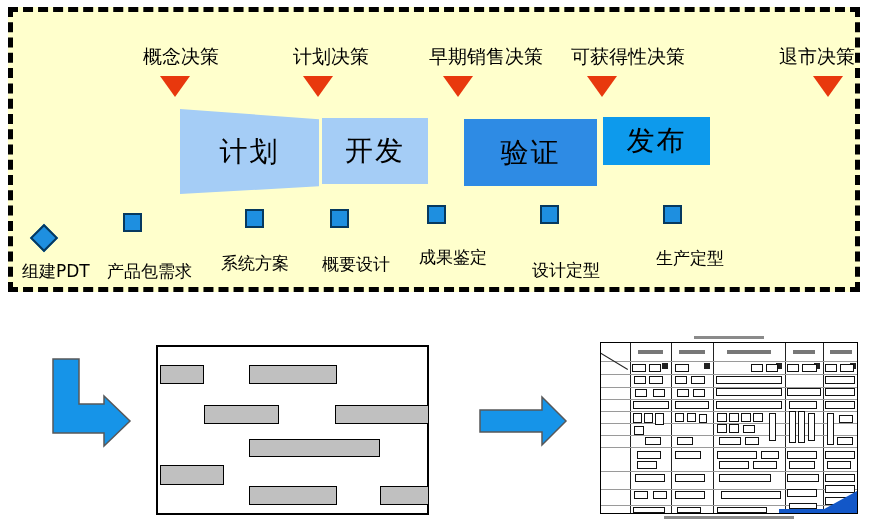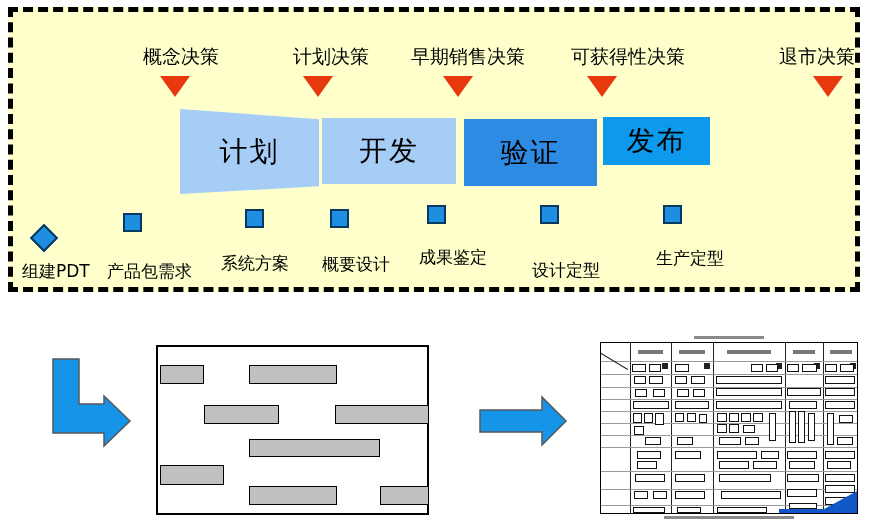--- a/index.html
+++ b/index.html
@@ -23,21 +23,21 @@
     clip-path:polygon(0 0,100% 0,50% 100%);
   }
   .phase{
     position:absolute;display:flex;align-items:center;justify-content:center;
     color:#000;font-size:28px;font-weight:500;letter-spacing:2px;
   }
   .phase.p0{left:27px;top:90px;width:140px;height:116px;font-size:30px;
     clip-path:polygon(0 0,100% 11%,100% 87%,0 100%);}
   .phase.p1{left:175px;top:104px;width:139px;height:85px;
     clip-path:polygon(0 0,100% 12%,100% 91%,0 100%);}
-  .phase.p2{left:317px;top:113px;width:134px;height:66px;}
+  .phase.p2{left:317px;top:113px;width:106px;height:66px;}
   .phase.p3{left:459px;top:114px;width:133px;height:67px;}
   .phase.p4{left:598px;top:112px;width:107px;height:48px;}
   .phase.p5{left:714px;top:113px;width:120px;height:67px;color:#fff;font-size:25px;letter-spacing:1px;}
   .ms-square{
     position:absolute;width:19px;height:19px;box-sizing:border-box;
     background:var(--marker-blue,#1E8FE0);border:2px solid #06395f;
   }
   .ms-diamond{
     position:absolute;left:29px;top:223px;width:20px;height:20px;box-sizing:border-box;
     background:var(--marker-blue,#1E8FE0);border:2px solid #06395f;
@@ -78,21 +78,21 @@
 </style>
 </head>
 <body>
 
 <div class="stage">
 
   <div class="panel">
 
     <div class="decision-label" style="left:168px">概念决策</div>
     <div class="decision-label" style="left:318px">计划决策</div>
-    <div class="decision-label" style="left:455px">早期销售决策</div>
+    <div class="decision-label" style="left:473px">早期销售决策</div>
     <div class="decision-label" style="left:615px">可获得性决策</div>
     <div class="decision-label" style="left:804px">退市决策</div>
 
     <div class="decision-triangle" style="left:147px"></div>
     <div class="decision-triangle" style="left:290px"></div>
     <div class="decision-triangle" style="left:430px"></div>
     <div class="decision-triangle" style="left:574px"></div>
     <div class="decision-triangle" style="left:800px"></div>
 
     <div class="phase p1" style="left: 167px; top: 97px; background: rgb(165, 205, 246);">计划</div>

